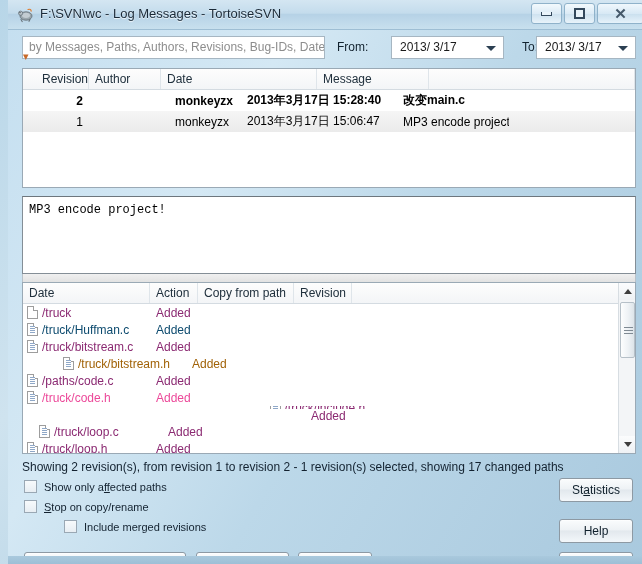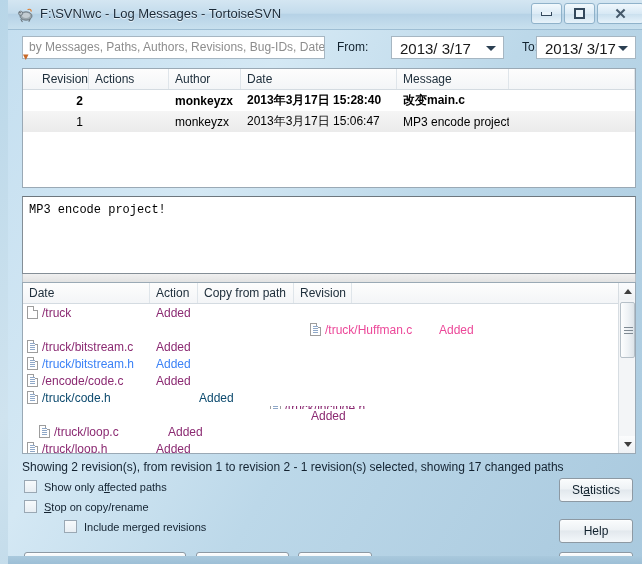--- a/index.html
+++ b/index.html
@@ -83,21 +83,21 @@
   }
   .lbl-from, .lbl-to {
     position: absolute; top: 4px;
     font-size: 12px; color: #12222e;
   }
   .lbl-from { left: 329px; }
   .lbl-to   { left: 514px; }
   .datebox {
     position: absolute; top: 0; height: 23px;
     border: 1px solid #a6b6c2; background: #fff;
-    font-size: 15px; color: #1a1a1a;
+    font-size: 12px; color: #1a1a1a;
     padding: 3px 0 0 8px;
   }
   .datebox.from { left: 383px; width: 113px; }
   .datebox.to   { left: 528px; width: 100px; }
   .dd-arrow {
     position: absolute; right: 7px; top: 9px;
     width: 0; height: 0;
     border-left: 5px solid transparent;
     border-right: 5px solid transparent;
     border-top: 5px solid #2b3f52;
@@ -307,21 +307,20 @@
       <div class="lbl-to">To:</div>
       <div class="datebox to">
         <span>2013/ 3/17</span>
         <span class="dd-arrow"></span>
       </div>
     </div>
 
     <div class="revlist">
       <div class="revhead">
         <div class="c-rev">Revision</div>
-        <div class="c-act">Actions</div>
         <div class="c-auth">Author</div>
         <div class="c-date">Date</div>
         <div class="c-msg">Message</div>
         <div class="c-rest"></div>
       </div>
 
       <div class="rrow unread">
         <div class="c-rev">2</div>
         <div class="c-act">
           
@@ -361,57 +360,57 @@
       <div id="path-rows">
           <div class="prow" style="color: rgb(139, 42, 114); align-items: center;">
             <div class="pp">
               <span class="docicon"></span>
               <span>/truck</span>
             </div>
             <div class="pa">Added</div>
             <div class="pc"></div>
             <div class="pr"></div>
           </div>
-          <div class="prow" style="color: #ec4899; justify-content: flex-end;">
+          <div class="prow" style="color: #0c4a6e;">
             <div class="pp">
               <span class="docicon lined"></span>
               <span>/truck/Huffman.c</span>
             </div>
             <div class="pa">Added</div>
             <div class="pc"></div>
             <div class="pr"></div>
           </div>
           <div class="prow" style="color: rgb(139, 42, 114);">
             <div class="pp">
               <span class="docicon lined"></span>
               <span>/truck/bitstream.c</span>
             </div>
             <div class="pa">Added</div>
             <div class="pc"></div>
             <div class="pr"></div>
           </div>
-          <div class="prow" style="color: #3b82f6;">
+          <div class="prow" style="color: #a16207; margin-left: 36px;">
             <div class="pp">
               <span class="docicon lined"></span>
               <span>/truck/bitstream.h</span>
             </div>
             <div class="pa">Added</div>
             <div class="pc"></div>
             <div class="pr"></div>
           </div>
           <div class="prow" style="color: rgb(139, 42, 114);">
             <div class="pp">
               <span class="docicon lined"></span>
-              <span>/encode/code.c</span>
-            </div>
-            <div class="pa">Added</div>
-            <div class="pc"></div>
-            <div class="pr"></div>
-          </div>
-          <div class="prow" style="color: #0c4a6e; gap: 43px;">
+              <span>/paths/code.c</span>
+            </div>
+            <div class="pa">Added</div>
+            <div class="pc"></div>
+            <div class="pr"></div>
+          </div>
+          <div class="prow" style="color: #ec4899;">
             <div class="pp">
               <span class="docicon lined"></span>
               <span>/truck/code.h</span>
             </div>
             <div class="pa">Added</div>
             <div class="pc"></div>
             <div class="pr"></div>
           </div>
           <div class="prow" style="color: rgb(139, 42, 114); flex-direction: column;">
             <div class="pp">

